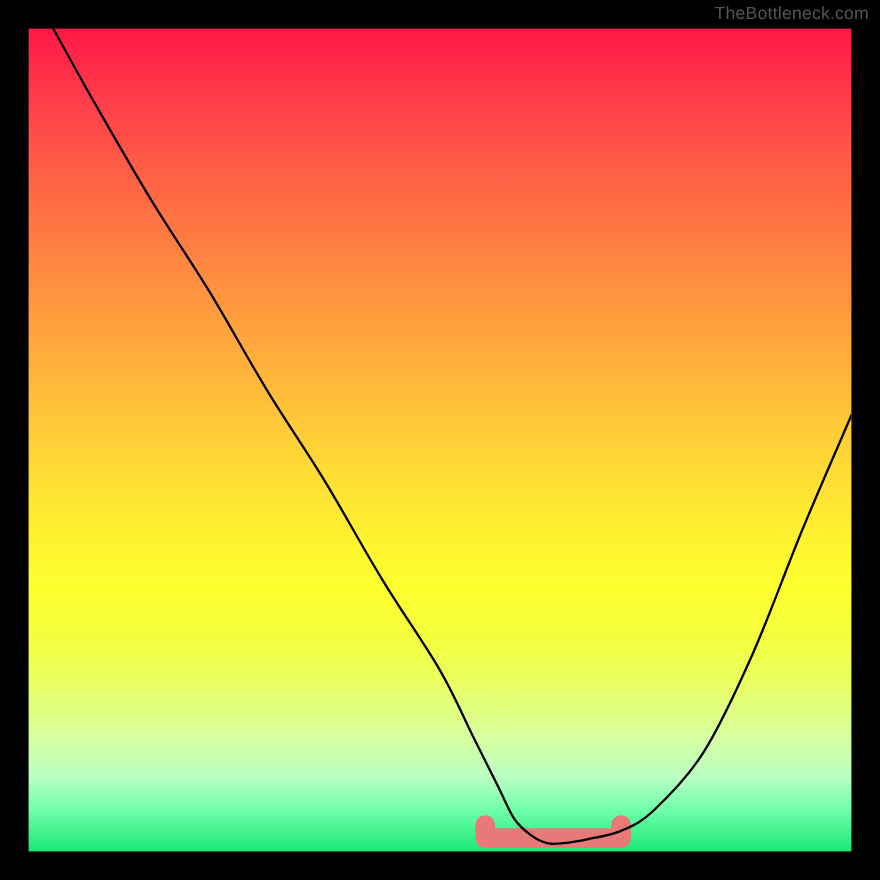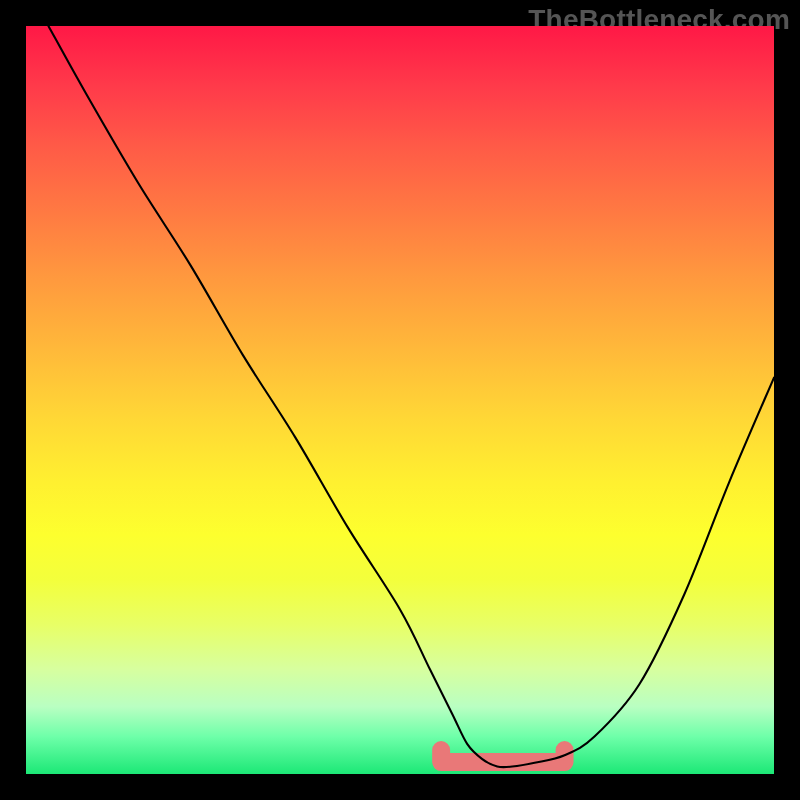--- a/index.html
+++ b/index.html
@@ -4,22 +4,22 @@
 <style>
   * { margin: 0; padding: 0; box-sizing: border-box; }
   html, body { width: 800px; height: 800px; overflow: hidden; }
   body { background: #000; font-family: Arial, Helvetica, sans-serif; position: relative; }
 
   .attribution {
     position: absolute;
     top: 4px;
     right: 10px;
     color: #555;
-    font-size: 28px;
-    font-weight: 700;
+    font-size: 16px;
+    font-weight: 400;
     letter-spacing: 0.2px;
   }
 
   .chart-frame {
     position: absolute;
     left: 26px;
     top: 26px;
     width: 748px;
     height: 748px;
     background: linear-gradient(to bottom,

